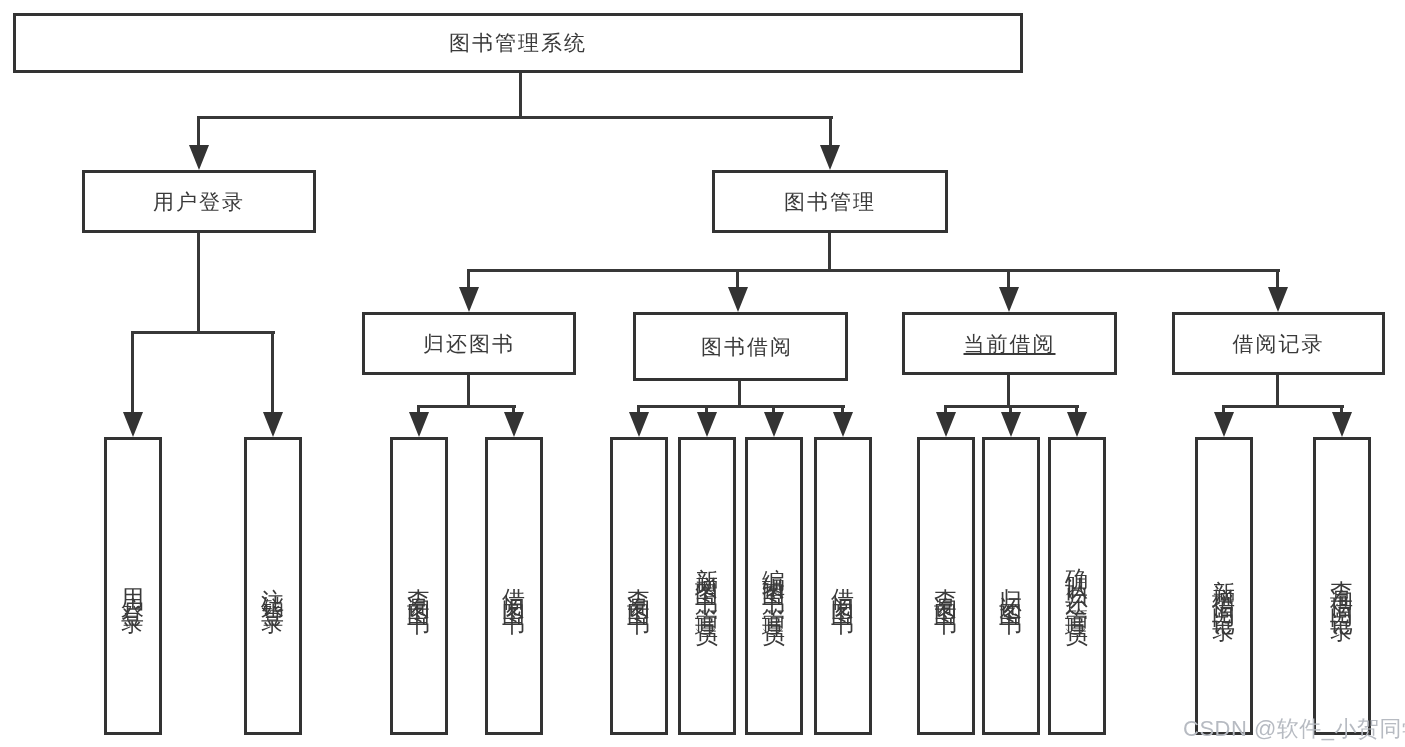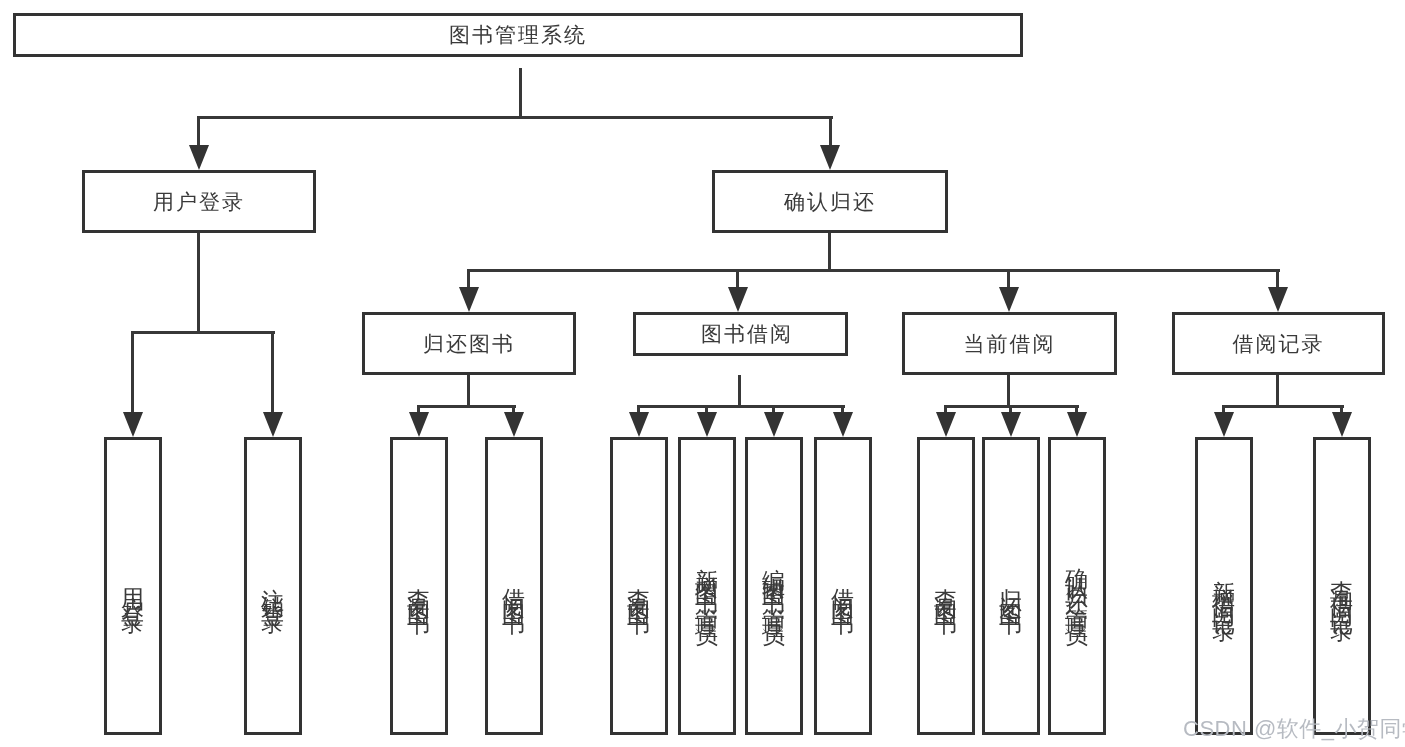--- a/index.html
+++ b/index.html
@@ -90,38 +90,38 @@
   <div class="vline" style="left:1075px; top:408px; height:5px;"></div>
   <div class="arrow" style="left:1067px; top:412px;"></div>
 
   <div class="vline" style="left:1276px; top:375px; height:33px;"></div>
   <div class="hline" style="left:1222px; top:405px; width:122px;"></div>
   <div class="vline" style="left:1222px; top:408px; height:5px;"></div>
   <div class="arrow" style="left:1214px; top:412px;"></div>
   <div class="vline" style="left:1340px; top:408px; height:5px;"></div>
   <div class="arrow" style="left:1332px; top:412px;"></div>
 
-  <div class="box" style="left:13px; top:13px; width:1010px; height:44px;">
+  <div class="box" style="left:13px; top:13px; width:1010px; height:60px;">
     <span>图书管理系统</span>
   </div>
 
   <div class="box" style="left:82px; top:170px; width:234px; height:63px;">
     <span>用户登录</span>
   </div>
   <div class="box" style="left:712px; top:170px; width:236px; height:63px;">
-    <span>确认归还</span>
+    <span>图书管理</span>
   </div>
 
   <div class="box" style="left:362px; top:312px; width:214px; height:63px;">
     <span>归还图书</span>
   </div>
-  <div class="box" style="left:633px; top:312px; width:215px; height:44px;padding-left:13px;">
+  <div class="box" style="left:633px; top:312px; width:215px; height:69px;padding-left:13px;">
     <span>图书借阅</span>
   </div>
-  <div class="box" style="left:902px; top:312px; width:215px; height:63px;">
+  <div class="box" style="left:902px; top:312px; width:215px; height:63px;text-decoration:underline;">
     <span>当前借阅</span>
   </div>
   <div class="box" style="left:1172px; top:312px; width:213px; height:63px;">
     <span>借阅记录</span>
   </div>
 
   <div class="leaf" style="left:104px;">
     <span>用户登录</span>
   </div>
   <div class="leaf" style="left:244px;">

